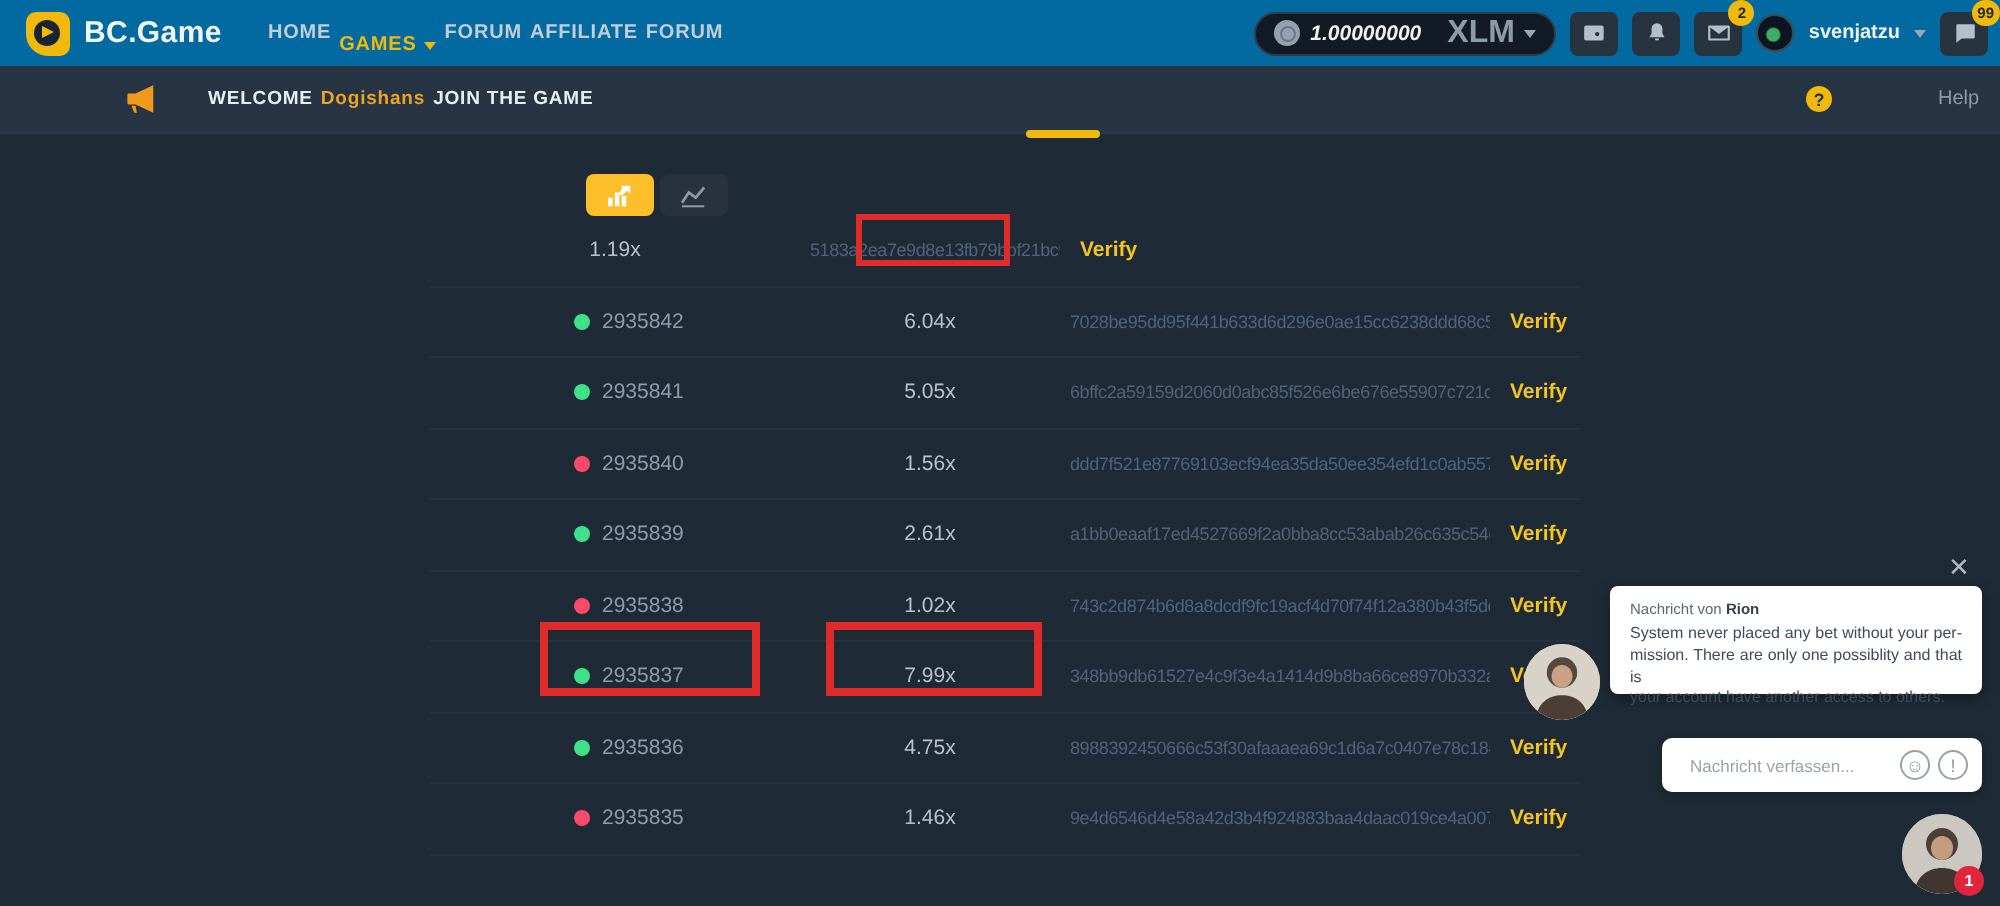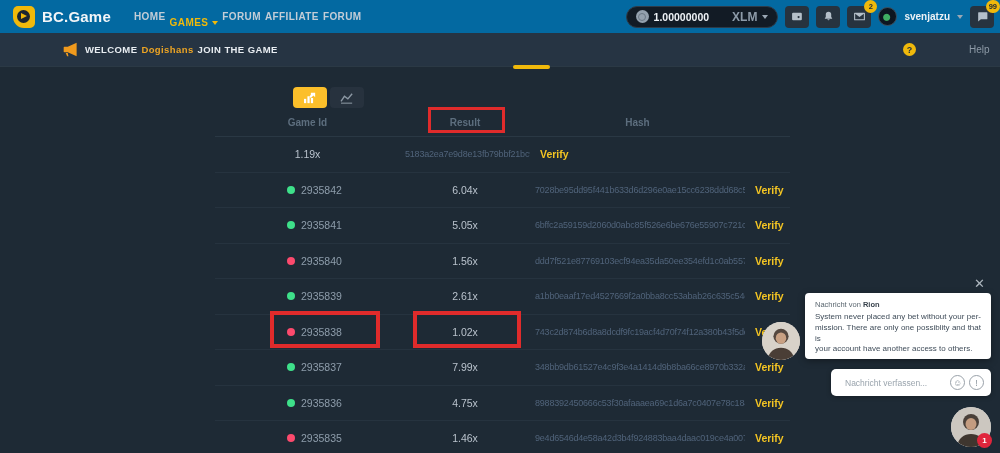--- a/index.html
+++ b/index.html
@@ -25,35 +25,35 @@
   .nav-item.active::after { content:""; position:absolute; left:0; bottom:1px; width:34px; height:3px;
                             border-radius:2px; background:var(--accent,#f0b90b); }
   .caret { width:0; height:0; border-left:3.5px solid transparent; border-right:3.5px solid transparent;
            border-top:4px solid #9aa7b4; }
   .nav-item.active .caret { border-top-color:var(--accent,#f0b90b); }
   .nav-right { position:absolute; right:6px; top:0; height:33px; display:flex; align-items:center; gap:7px; }
   .balance-pill { height:22px; display:flex; align-items:center; gap:5px; padding:0 9px;
                   background:#121b25; border:1px solid #2d3b49; border-radius:11px; cursor:pointer; }
   .coin { width:13px; height:13px; border-radius:50%; background:#94a1ae; position:relative; }
   .coin::after { content:""; position:absolute; inset:2.5px; border-radius:50%; border:1.5px solid #6b7885; }
-  .balance-amount { color:#eef2f6; font-size:10.5px; font-weight:bold; }
-  .balance-currency { color:#8d9ba9; font-size:12px; font-weight:bold; margin-left:18px; }
+  .balance-amount { color:#eef2f6; font-size:10.5px; font-weight:bold;font-style:italic; }
+  .balance-currency { color:#8d9ba9; font-size:16px; font-weight:bold; margin-left:8px; }
   .icon-btn { position:relative; width:24px; height:22px; border-radius:4px; background:#27333f;
               display:flex; align-items:center; justify-content:center; cursor:pointer; }
   .icon-btn svg { width:13px; height:13px; fill:#b4bfc9; }
   .badge { position:absolute; top:-6px; right:-6px; min-width:13px; height:13px; padding:0 3px;
            border-radius:7px; background:var(--accent,#f0b90b); color:#222c36; font-size:7.5px;
            font-weight:bold; display:flex; align-items:center; justify-content:center; }
   .user-avatar { width:19px; height:19px; border-radius:50%; border:1px solid #3c4956;
                  background:radial-gradient(circle at 45% 55%, #3fae62 0 3px, #0d1620 4px); cursor:pointer; }
   .username { color:#eef2f6; font-size:10px; font-weight:bold; }
 
   
   .welcome-bar { position:absolute; top:33px; left:0; width:1000px; height:33px; background:#263443; }
-  .welcome-left { position:absolute; left:62px; top:0; height:33px; display:flex; align-items:center; gap:6px; }
+  .welcome-left { position:absolute; left:62px; top:0; height:33px; display:flex; align-items:center; gap:25px; }
   .megaphone svg { width:17px; height:15px; fill:#f09a1d; display:block; }
   .welcome-text { font-size:9.5px; font-weight:bold; color:#e8edf2; letter-spacing:.4px; }
   .welcome-text .uname { color:#eca424; margin:0 4px; }
   .help-wrap { position:absolute; left:903px; top:0; height:33px; display:flex; align-items:center; gap:5px; cursor:pointer; }
   .help-icon { width:13px; height:13px; border-radius:50%; background:var(--accent,#f0b90b); color:#253240;
                font-size:9px; font-weight:bold; display:flex; align-items:center; justify-content:center; }
   .help-label { color:#8d9aa7; font-size:10px;margin-left:48px; }
 
   
   .main { position:absolute; top:66px; left:0; width:1000px; height:387px; background:#1e2a35;
@@ -86,21 +86,21 @@
   .hl-box { position:absolute; border:4px solid var(--highlight,#e02b2b); background:transparent; z-index:5; }
   .hl-header { left:428px; top:107px; width:77px; height:26px; border-width:3px; }
   .hl-gameid { left:270px; top:311px; width:110px; height:37px; }
   .hl-result { left:413px; top:311px; width:108px; height:37px; }
 
   
   .chat-close { position:absolute; left:974px; top:276px; color:#aeb7bf; font-size:13px; z-index:8; cursor:pointer; }
   .sender-avatar { position:absolute; left:762px; top:322px; width:38px; height:38px; border-radius:50%;
                    overflow:hidden; background:#d8d3cc; z-index:7; }
   .avatar-photo svg { width:100%; height:100%; display:block; }
-  .chat-bubble { position:absolute; left:805px; top:293px; width:186px; height:66px; background:#fff;
+  .chat-bubble { position:absolute; left:805px; top:293px; width:186px; height:54px; background:#fff;
                  border-radius:4px; padding:7px 10px 6px 10px; box-shadow:0 2px 7px rgba(0,0,0,.35); z-index:6; }
   .msg-title { font-size:7.5px; color:#5b6770; margin-bottom:3px; }
   .msg-title b { color:#38424c; }
   .msg-line { font-size:8px; line-height:10.8px; color:#3f4c59; text-align:justify; text-align-last:justify; }
   .msg-line:last-child { text-align-last:left; }
   .chat-input-bar { position:absolute; left:831px; top:369px; width:160px; height:27px; background:#fff;
                     border-radius:5px; display:flex; align-items:center; padding:0 7px 0 14px;
                     box-shadow:0 1px 5px rgba(0,0,0,.3); z-index:6; }
   .chat-input { flex:1; border:none; outline:none; background:transparent; font-size:8.5px;
                 color:#333; font-family:"Liberation Sans", sans-serif; min-width:0; }
@@ -211,26 +211,20 @@
       </button>
       <button class="toggle-btn">
         <svg viewBox="0 0 16 14">
           <polyline points="1,11 5,5 9,8 14,2" fill="none" stroke="#8d99a5" stroke-width="1.6"></polyline>
           <rect x="1" y="12.4" width="13" height="1.2" fill="#8d99a5"></rect>
         </svg>
       </button>
     </div>
 
     <div class="history-table">
-      <div class="t-header">
-        <div>Game Id</div>
-        <div>Result</div>
-        <div>Hash</div>
-        <div></div>
-      </div>
       <div>
           <div class="t-row">
       <div class="cell-result">1.19x</div>
       <div class="cell-hash">5183a2ea7e9d8e13fb79bbf21bc9ffc804dada4a210f4f18436c5</div>
       <div class="cell-verify">Verify</div>
     </div>
           <div class="t-row">
       <div class="cell-id">
         <span class="dot dot-green"></span>
         <span>2935842</span>

